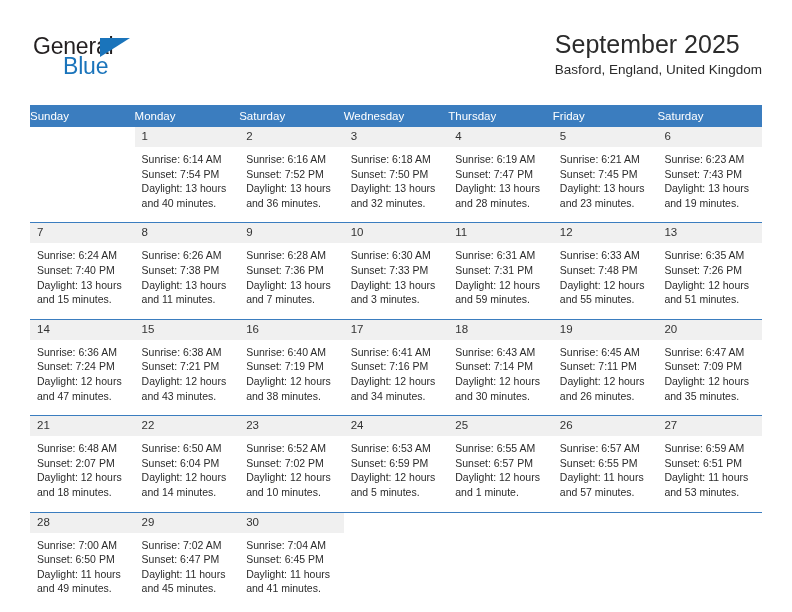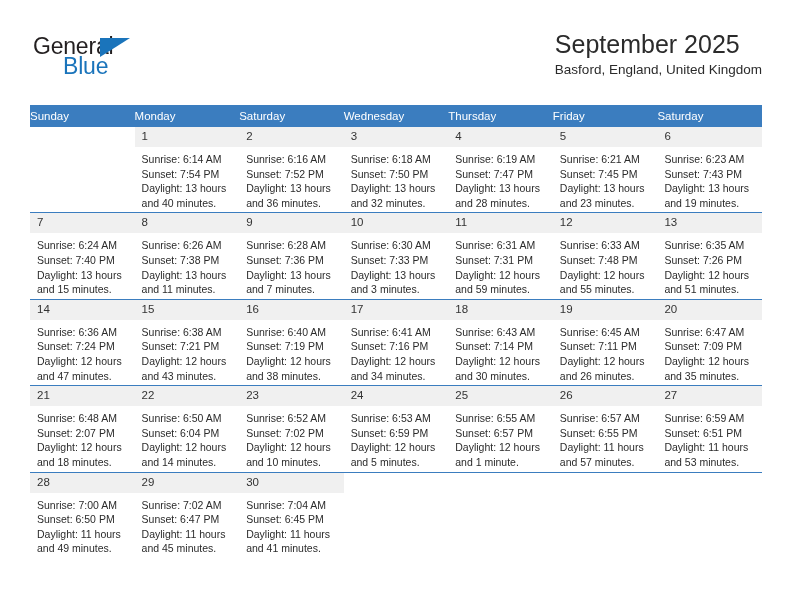--- a/index.html
+++ b/index.html
@@ -119,21 +119,21 @@
     color: #333333;
     padding: 3px 0 4px 7px;
     line-height: 13px;
     min-height: 13px;
   }
   .daynum.empty {
     background: #ffffff;
     color: transparent;
   }
   .details {
-    padding: 5px 6px 2px 7px;
+    padding: 5px 6px 12px 7px;
     font-size: 10.5px;
     line-height: 14.6px;
     color: #2b2b2b;
   }
   .details div {
     white-space: nowrap;
   }
 </style>
 </head>
 <body>

